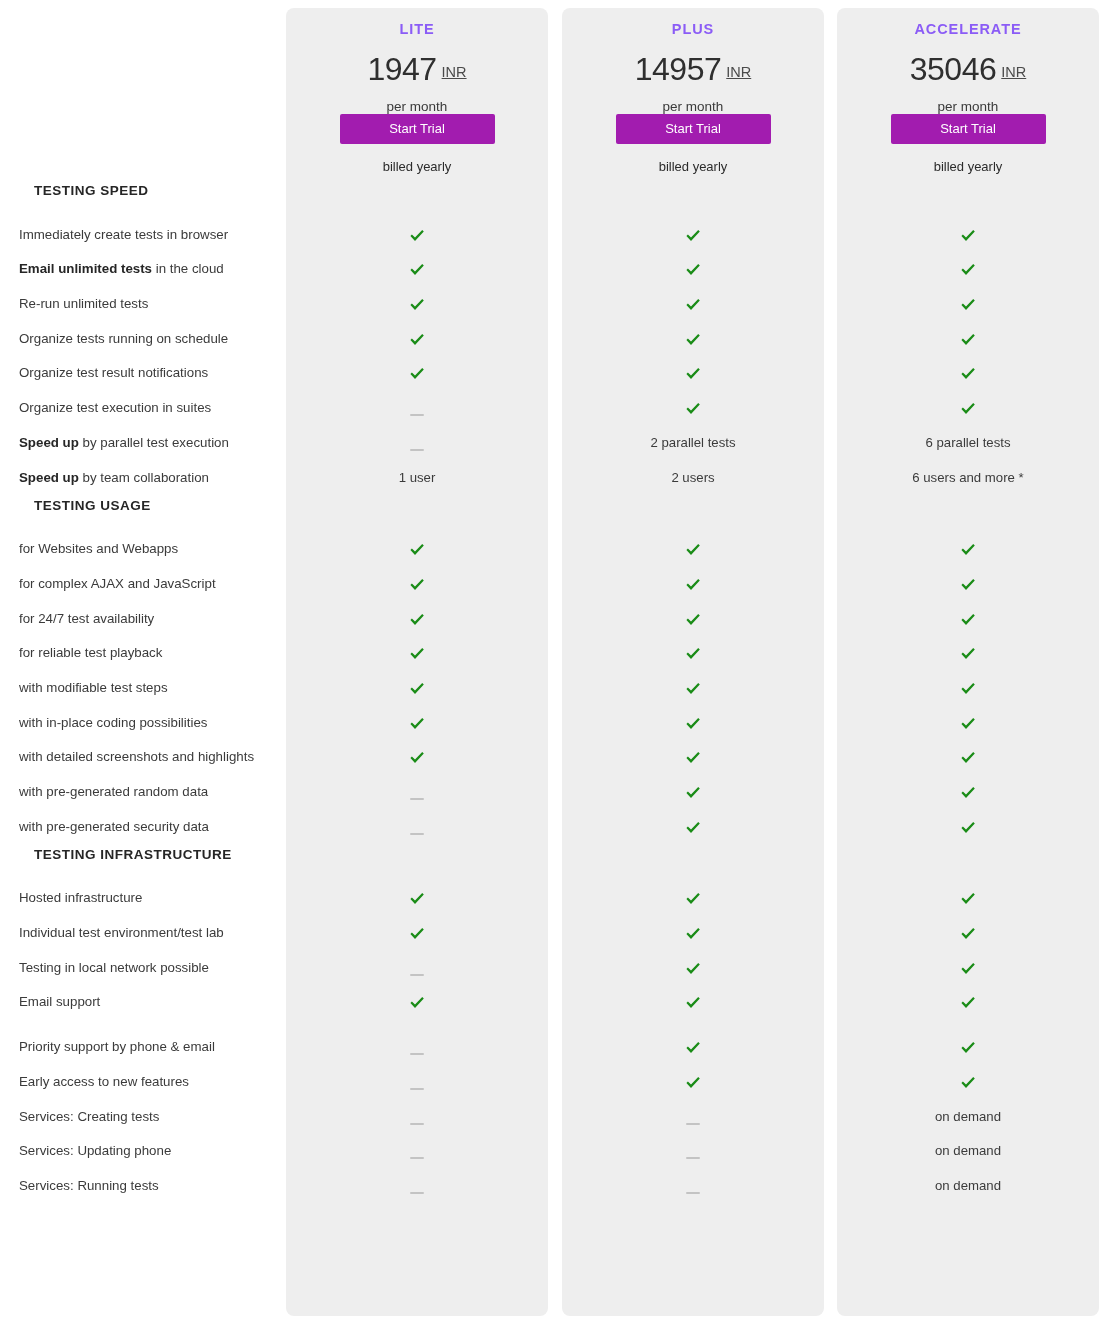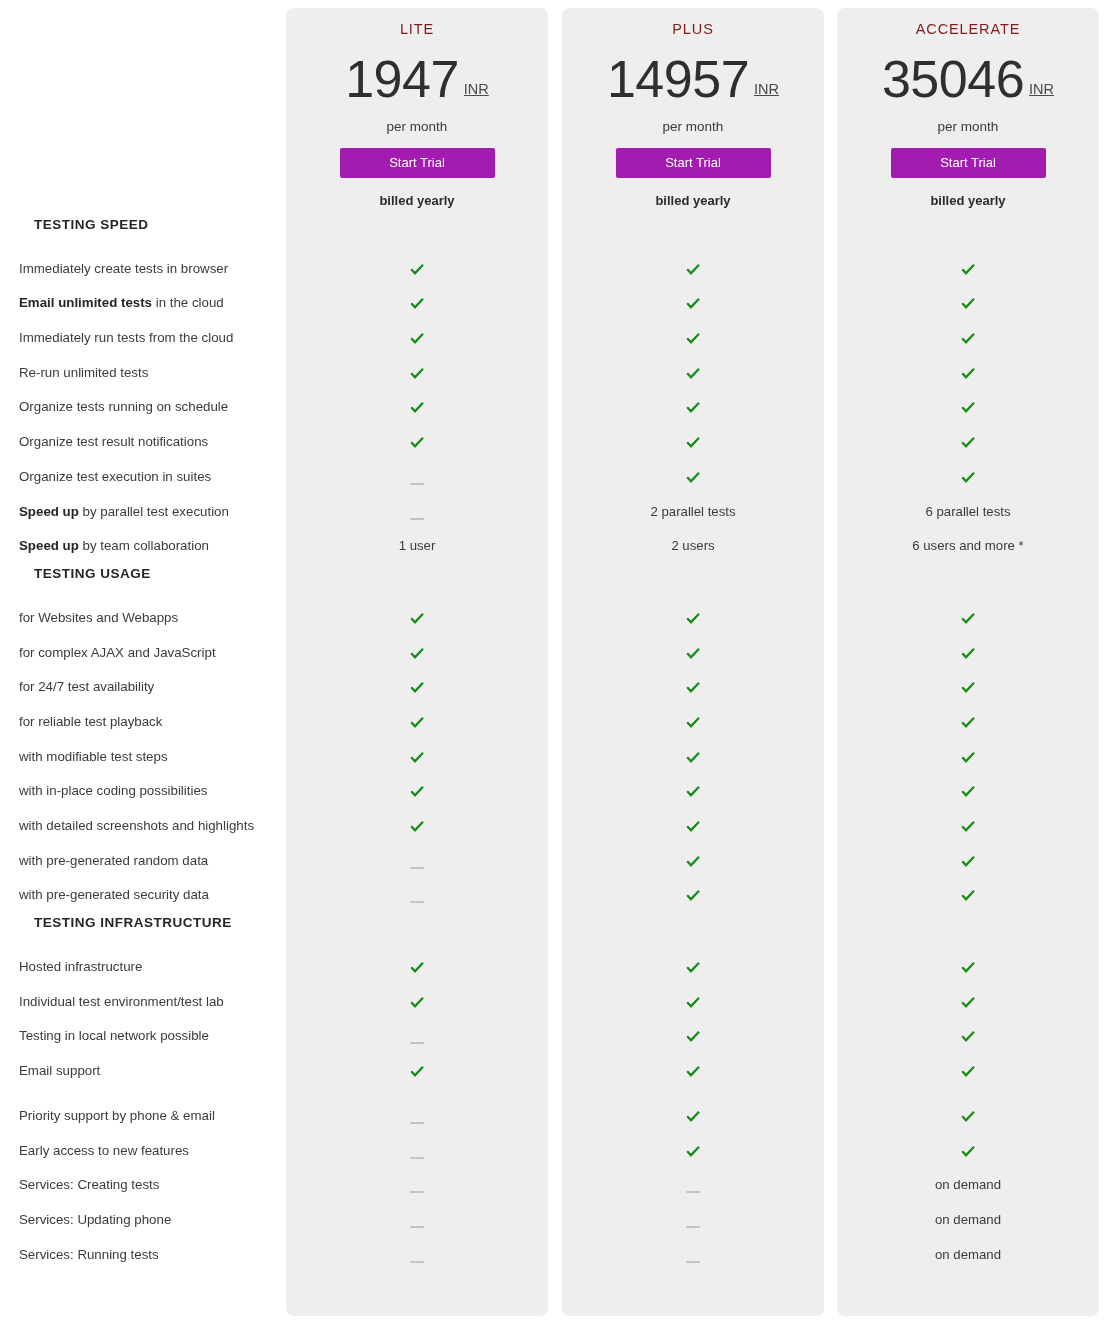--- a/index.html
+++ b/index.html
@@ -54,71 +54,71 @@
   .head-cell {
     width: 262px;
     flex: 0 0 262px;
     text-align: center;
   }
   .head-gap { width: 14px; flex: 0 0 14px; }
   .head-gap2 { width: 13px; flex: 0 0 13px; }
 
   .plan-name {
     font-size: 14.5px;
-    font-weight: normal;
+    font-weight: bold;
     letter-spacing: 0.9px;
-    color: #7f1d1d;
+    color: #8b5cf6;
     line-height: 1;
     margin-bottom: 16px;
   }
   .price-line {
     line-height: 1;
     margin-bottom: 15px;
     white-space: nowrap;
   }
   .price-amount {
-    font-size: 52px;
+    font-size: 32px;
     font-weight: 400;
     color: #2f2f2f;
     letter-spacing: -0.5px;
   }
   .price-cur {
     font-size: 14.5px;
     color: #4a4a4a;
     font-weight: 400;
     margin-left: 5px;
     position: relative;
     top: -3px;
     text-decoration: underline;
   }
   .per-month {
     font-size: 13.5px;
     color: #3a3a3a;
     line-height: 1;
-    margin-bottom: 15px;
+    margin-bottom: 1px;
   }
   .trial-btn {
     display: block;
     width: 155px;
     height: 30px;
     margin: 0 auto 16px auto;
     background: #a21caf;
     border: none;
     border-radius: 2px;
     color: #ffffff;
     font-family: "Liberation Sans", sans-serif;
     font-size: 13px;
     line-height: 30px;
     text-align: center;
     cursor: pointer;
     padding: 0;
   }
   .billed {
     font-size: 13px;
-    font-weight: bold;
+    font-weight: normal;
     color: #2b2b2b;
     line-height: 1;
   }
 
   
   .section { position: relative; }
   .section-title {
     font-size: 13.5px;
     font-weight: bold;
     letter-spacing: 0.5px;
@@ -278,46 +278,20 @@
             <div class="fgap2"></div>
             <div class="fcell">
               <span class="check">
                 <svg width="16" height="14" viewBox="0 0 16 14" xmlns="http://www.w3.org/2000/svg">
                   <path d="M1.4 7.0 L2.9 5.4 L6.0 8.6 L13.2 0.9 L14.8 2.4 L6.0 11.9 Z" fill="#1a8c17"></path>
                 </svg>
               </span>
             </div>
           </div>
           <div class="frow">
-            <div class="flabel">Immediately run tests from the cloud</div>
-            <div class="fcell">
-              <span class="check">
-                <svg width="16" height="14" viewBox="0 0 16 14" xmlns="http://www.w3.org/2000/svg">
-                  <path d="M1.4 7.0 L2.9 5.4 L6.0 8.6 L13.2 0.9 L14.8 2.4 L6.0 11.9 Z" fill="#1a8c17"></path>
-                </svg>
-              </span>
-            </div>
-            <div class="fgap"></div>
-            <div class="fcell">
-              <span class="check">
-                <svg width="16" height="14" viewBox="0 0 16 14" xmlns="http://www.w3.org/2000/svg">
-                  <path d="M1.4 7.0 L2.9 5.4 L6.0 8.6 L13.2 0.9 L14.8 2.4 L6.0 11.9 Z" fill="#1a8c17"></path>
-                </svg>
-              </span>
-            </div>
-            <div class="fgap2"></div>
-            <div class="fcell">
-              <span class="check">
-                <svg width="16" height="14" viewBox="0 0 16 14" xmlns="http://www.w3.org/2000/svg">
-                  <path d="M1.4 7.0 L2.9 5.4 L6.0 8.6 L13.2 0.9 L14.8 2.4 L6.0 11.9 Z" fill="#1a8c17"></path>
-                </svg>
-              </span>
-            </div>
-          </div>
-          <div class="frow">
             <div class="flabel">Re-run unlimited tests</div>
             <div class="fcell">
               <span class="check">
                 <svg width="16" height="14" viewBox="0 0 16 14" xmlns="http://www.w3.org/2000/svg">
                   <path d="M1.4 7.0 L2.9 5.4 L6.0 8.6 L13.2 0.9 L14.8 2.4 L6.0 11.9 Z" fill="#1a8c17"></path>
                 </svg>
               </span>
             </div>
             <div class="fgap"></div>
             <div class="fcell">

